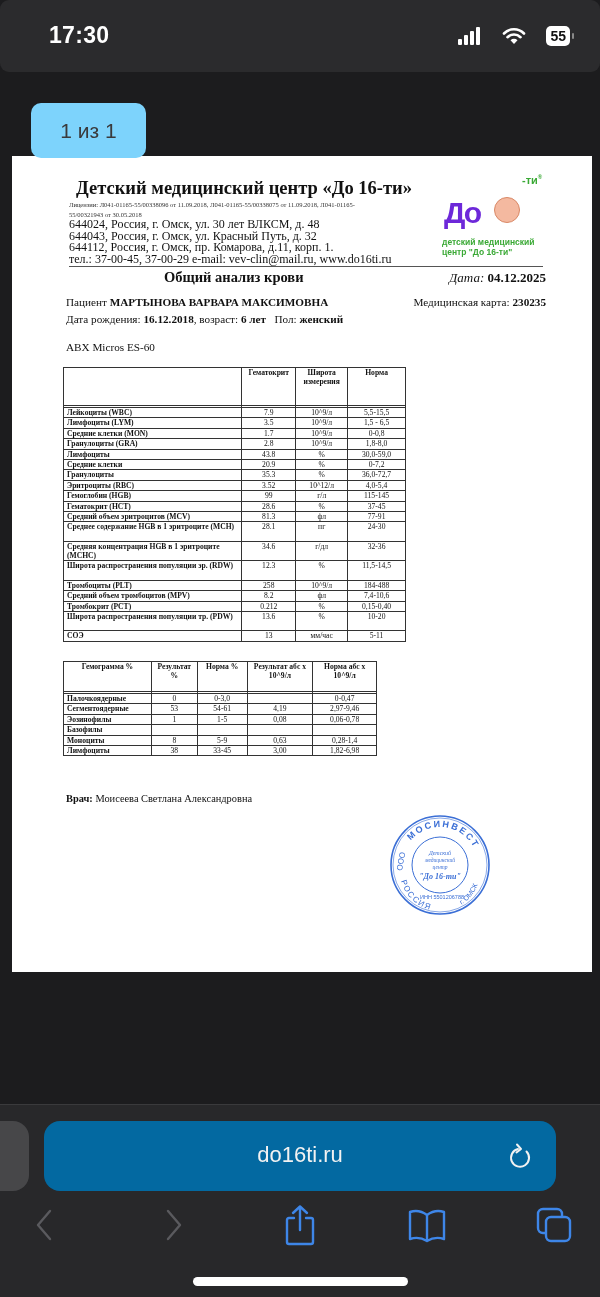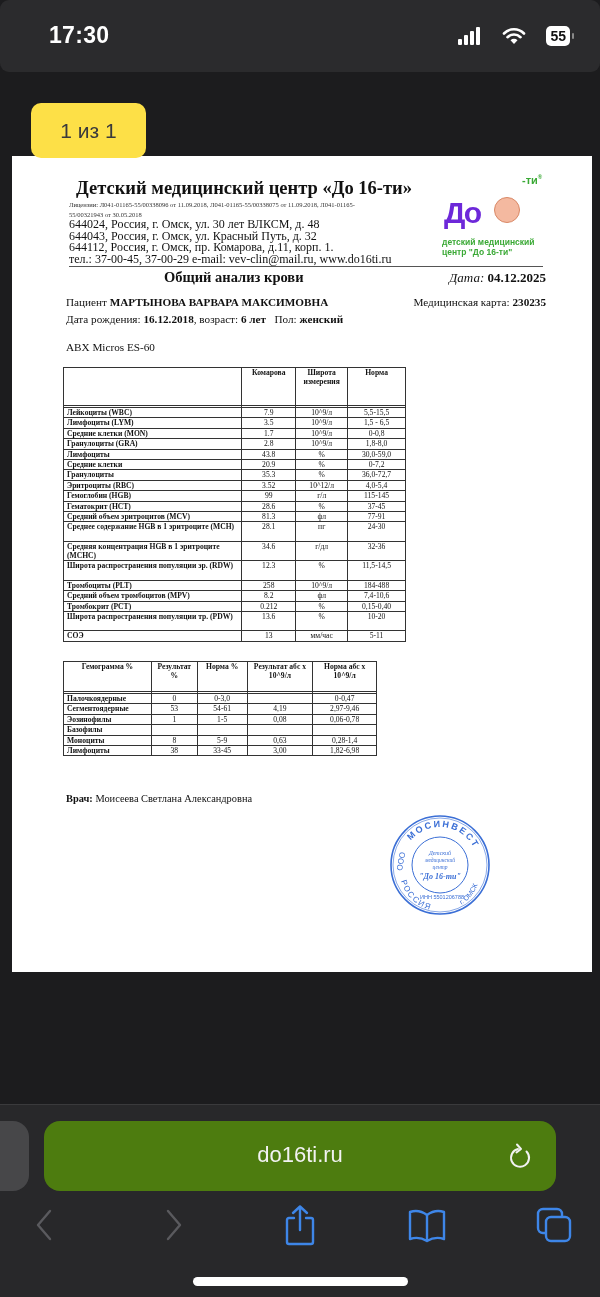--- a/index.html
+++ b/index.html
@@ -8,21 +8,21 @@
 
   
   .statusbar { position: absolute; left: 0; top: 0; width: 600px; height: 72px; background: #2b2b2d; border-radius: 9px; }
   .status-time { position: absolute; left: 49px; top: 22px; color: #fff; font-size: 23px; font-weight: bold; letter-spacing: 0.3px; }
   .status-icons { position: absolute; right: 30px; top: 26px; display: flex; align-items: center; gap: 20px; }
   .battery { background: #fff; color: #111; font-size: 14px; font-weight: bold; border-radius: 5px; padding: 1px 4px; height: 20px; line-height: 18px; position: relative; }
   .battery::after { content: ""; position: absolute; right: -4px; top: 7px; width: 2px; height: 6px; background: #888; border-radius: 1px; }
 
   
   .viewer { position: absolute; left: 0; top: 72px; width: 600px; height: 1032px; background: #1c1c1e; }
-  .page-counter { position: absolute; left: 31px; top: 103px; width: 115px; height: 55px; background: #fde047; border-radius: 10px; color: #3a3a3c; font-size: 21px; display: flex; align-items: center; justify-content: center; z-index: 3; }
+  .page-counter { position: absolute; left: 31px; top: 103px; width: 115px; height: 55px; background: #7dd3fc; border-radius: 10px; color: #3a3a3c; font-size: 21px; display: flex; align-items: center; justify-content: center; z-index: 3; }
 
   
   .docpage { position: absolute; left: 12px; top: 156px; width: 580px; height: 816px; background: #fff; font-family: "Liberation Serif", serif; color: #111; }
   .org-title { position: absolute; left: 64px; top: 22px; font-size: 18.5px; font-weight: bold; }
   .license { position: absolute; left: 57px; top: 44px; font-size: 6.5px; line-height: 10px; color: #333; width: 320px; }
   .address { position: absolute; left: 57px; top: 63px; font-size: 12px; line-height: 11.5px; }
   .hdr-rule { position: absolute; left: 57px; top: 110px; width: 474px; height: 1px; background: #555; }
 
   .logo { position: absolute; left: 430px; top: 14px; width: 110px; height: 92px; }
   .logo-do { position: absolute; left: 2px; top: 26px; font-family: "Liberation Sans", sans-serif; font-weight: bold; font-size: 30px; color: #6d28d9; letter-spacing: -2px; }
@@ -55,21 +55,21 @@
   #diff col.d1 { width: 88px; } #diff col.d2 { width: 46px; } #diff col.d3 { width: 50px; } #diff col.d4 { width: 66px; } #diff col.d5 { width: 64px; }
   #diff tr.head td { height: 30px; }
   #diff tr.gap td { height: 2px; padding: 0; }
 
   .doctor { position: absolute; left: 54px; top: 637px; font-size: 10.4px; }
   .stamp { position: absolute; left: 376px; top: 657px; width: 104px; height: 104px; }
 
   
   .toolbar { position: absolute; left: 0; top: 1104px; width: 600px; height: 193px; background: #28282a; border-top: 1px solid #3a3a3c; }
   .prev-tab { position: absolute; left: -20px; top: 16px; width: 49px; height: 70px; background: #474749; border-radius: 16px; }
-  .urlbar { position: absolute; left: 44px; top: 16px; width: 512px; height: 70px; background: #4d7c0f; border-radius: 16px; }
+  .urlbar { position: absolute; left: 44px; top: 16px; width: 512px; height: 70px; background: #0369a1; border-radius: 16px; }
   .url-text { position: absolute; left: 0; right: 0; top: 21px; text-align: center; color: #f2f2f2; font-size: 22px; }
   .reload { position: absolute; right: 22px; top: 20px; width: 28px; height: 30px; }
   .navbtn { position: absolute; top: 98px; width: 44px; height: 44px; display: flex; align-items: center; justify-content: center; }
   .home-ind { position: absolute; left: 193px; top: 1277px; width: 215px; height: 9px; background: #fff; border-radius: 5px; }
 </style>
 </head>
 <body>
 
 <div class="statusbar">
   <div class="status-time">17:30</div>
@@ -142,21 +142,21 @@
   <table class="lab" id="cbc">
     <colgroup>
         <col class="c1">
         <col class="c2">
         <col class="c3">
         <col class="c4">
       </colgroup>
     <tbody>
         <tr class="head">
       <td></td>
-      <td>Комарова</td>
+      <td>Гематокрит</td>
       <td>Широта измерения</td>
       <td>Норма</td>
     </tr>
     <tr class="gap">
           <td></td>
           <td></td>
           <td></td>
           <td></td>
         </tr>
     <tr>

